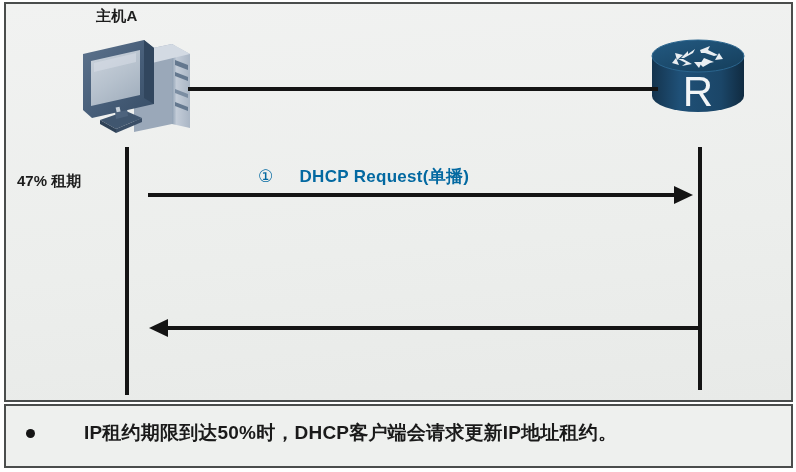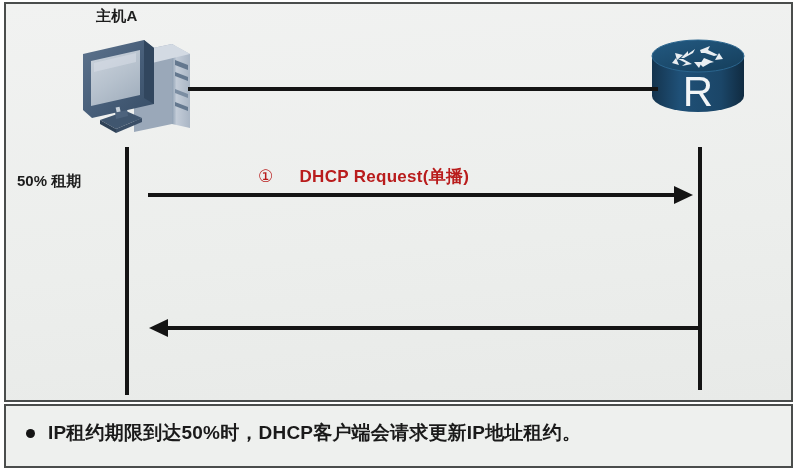--- a/index.html
+++ b/index.html
@@ -118,21 +118,21 @@
     top: 319px;
     border-top: 9px solid transparent;
     border-bottom: 9px solid transparent;
     border-right: 19px solid #141414;
   }
 
   .msg-text {
     position: absolute;
     font-size: 17px;
     font-weight: 700;
-    color: #b91c1c;
+    color: #0369a1;
     white-space: nowrap;
     letter-spacing: 0.3px;
     text-align: center;
   }
   #msg1-text { left: 258px; top: 165px; }
   #msg2-text { left: 260px; top: 307px; }
 
   .msg-num {
     display: inline-block;
     font-size: 17px;
@@ -167,20 +167,21 @@
     height: 9px;
     border-radius: 50%;
     background: #141414;
     flex: none;
   }
   #caption-text {
     font-size: 19px;
     font-weight: 700;
     color: #1a1a1a;
     letter-spacing: 0.2px;
+    margin-left: 36px;
   }
 </style>
 </head>
 <body>
 
 <div id="root">
 
   <div class="panel" id="diagram-panel">
   </div>
 
@@ -269,21 +270,21 @@
 
       <text x="50" y="72" font-family="Liberation Sans, sans-serif" font-size="42" font-weight="400" fill="#f2f5f7" text-anchor="middle">R</text>
     </svg>
   </div>
 
   <div id="link-line"></div>
 
   <div class="lifeline" id="host-lifeline"></div>
   <div class="lifeline" id="server-lifeline"></div>
 
-  <div id="lease-label">50% 租期</div>
+  <div id="lease-label">47% 租期</div>
 
   <div class="msg-text" id="msg1-text">
     <span class="msg-num">①</span><span>DHCP Request(单播)</span>
   </div>
   <div class="msg-line" id="msg1-line"></div>
   <div class="arrow-head" id="msg1-head"></div>
 
   <div class="msg-line" id="msg2-line"></div>
   <div class="arrow-head" id="msg2-head"></div>
 

